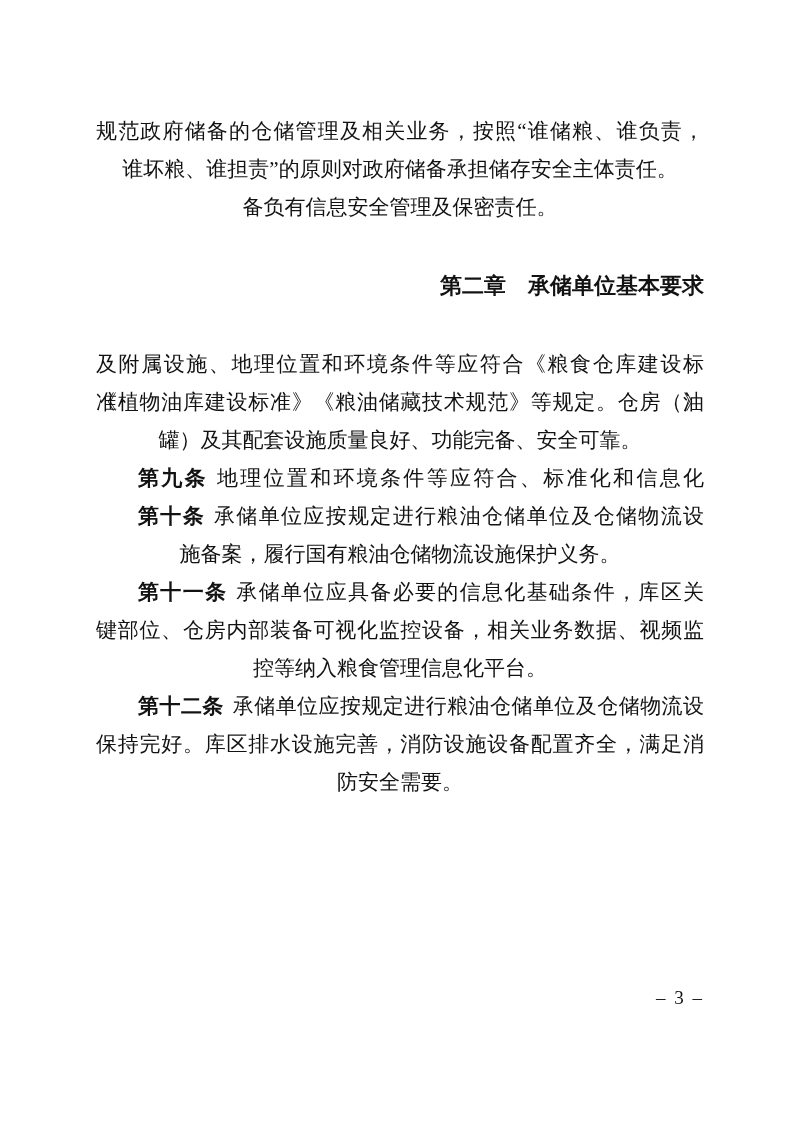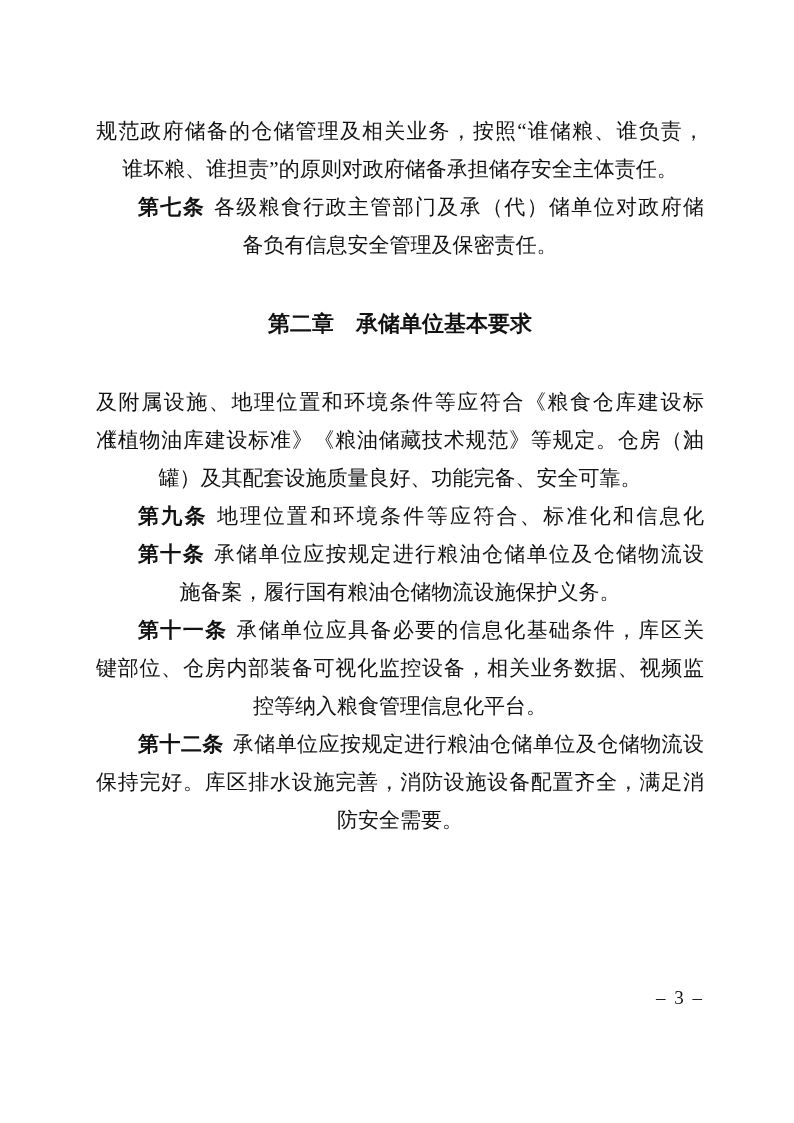--- a/index.html
+++ b/index.html
@@ -41,21 +41,21 @@
   .term {
     font-weight: 700;
     font-family: "Liberation Sans", "DejaVu Sans", sans-serif;
     margin-right: 9px;
   }
   .chapter-heading {
     margin-top: 41px;
     margin-bottom: 40px;
     height: 38px;
     line-height: 38px;
-    text-align: center;
+    text-align: right;
     font-size: 22px;
     font-weight: 700;
     font-family: "Liberation Sans", "DejaVu Sans", sans-serif;
   }
   .chapter-no {
     margin-right: 22px;
   }
   .page-number {
     position: absolute;
     top: 979px;
@@ -69,21 +69,20 @@
 </style>
 </head>
 <body>
 
 <div class="page">
   <div class="text-block">
 
     <div class="line fill">规范政府储备的仓储管理及相关业务，按照“谁储粮、谁负责，</div>
     <div class="line">谁坏粮、谁担责”的原则对政府储备承担储存安全主体责任。</div>
 
-    <div class="line fill indent"><span class="term">第七条</span><span>各级粮食行政主管部门及承（代）储单位对政府储</span></div>
     <div class="line">备负有信息安全管理及保密责任。</div>
 
     <div class="chapter-heading"><span class="chapter-no">第二章</span><span>承储单位基本要求</span></div>
 
     <div class="line fill">及附属设施、地理位置和环境条件等应符合《粮食仓库建设标准》</div>
     <div class="line fill">《植物油库建设标准》《粮油储藏技术规范》等规定。仓房（油</div>
     <div class="line">罐）及其配套设施质量良好、功能完备、安全可靠。</div>
 
     <div class="line fill indent"><span class="term">第九条</span><span>地理位置和环境条件等应符合、标准化和信息化</span></div>
 

